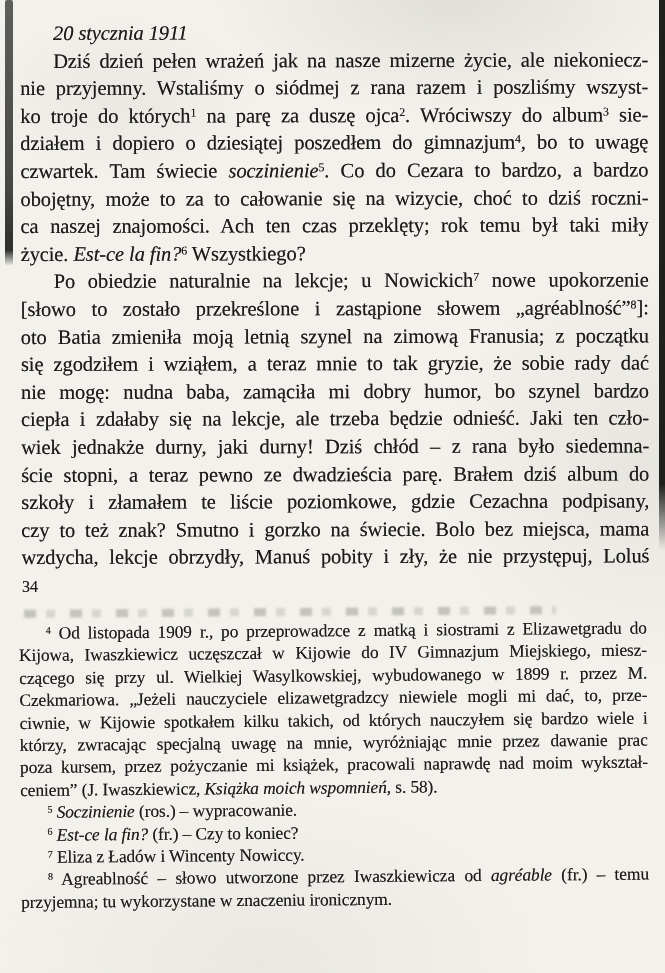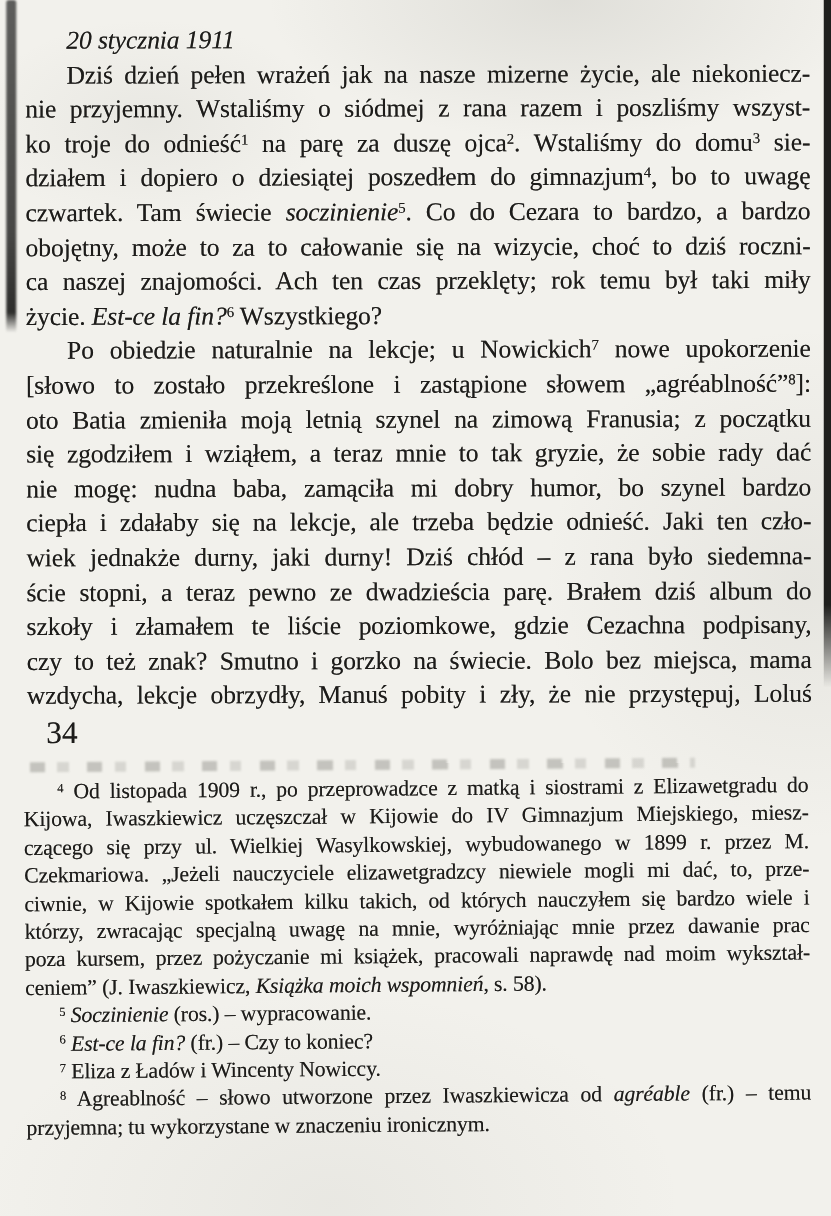--- a/index.html
+++ b/index.html
@@ -21,21 +21,21 @@
     transform:rotate(-0.15deg);transform-origin:0 0;
     text-shadow:0 0 .4px rgba(25,25,22,.65);
   }
   .tl{text-align:justify;text-align-last:justify;height:27.6px;overflow:hidden;}
   .tl.nost{text-align-last:left;}
   .main .ind{text-indent:33px;}
   .date{font-style:italic;}
   .it{font-style:italic;}
   sup{font-size:.58em;line-height:0;vertical-align:baseline;position:relative;top:-0.5em;}
   .pagenum{
-    position:absolute;left:37px;top:574px;font-size:25px;line-height:26px;
+    position:absolute;left:22px;top:574px;font-size:16px;line-height:26px;
     text-shadow:0 0 .4px rgba(25,25,22,.6);
   }
   .remnant{
     position:absolute;left:24px;top:608px;width:532px;height:8px;
     opacity:.5;filter:blur(.8px);transform:rotate(-0.4deg);
     background:repeating-linear-gradient(90deg,
       rgba(75,75,68,.55) 0 12px, rgba(75,75,68,0) 12px 22px,
       rgba(75,75,68,.32) 22px 31px, rgba(75,75,68,0) 31px 46px);
   }
   .footnotes{
@@ -62,21 +62,21 @@
 
 <div class="page">
   <div class="edge-left"></div>
   <div class="edge-right"></div>
 
   <div class="main">
     <div class="tl nost ind date">20 stycznia 1911</div>
     <div>
         <div class="tl ind"><span>Dziś dzień pełen wrażeń jak na nasze mizerne życie, ale niekoniecz-</span></div>
         <div class="tl"><span>nie przyjemny. Wstaliśmy o siódmej z rana razem i poszliśmy wszyst-</span></div>
-        <div class="tl"><span>ko troje do odnieść</span><sup>1</sup><span> na parę za duszę ojca</span><sup>2</sup><span>. Wstaliśmy do domu</span><sup>3</sup><span> sie-</span></div>
+        <div class="tl"><span>ko troje do których</span><sup>1</sup><span> na parę za duszę ojca</span><sup>2</sup><span>. Wróciwszy do album</span><sup>3</sup><span> sie-</span></div>
         <div class="tl"><span>działem i dopiero o dziesiątej poszedłem do gimnazjum</span><sup>4</sup><span>, bo to uwagę</span></div>
         <div class="tl"><span>czwartek. Tam świecie </span><span class="it">soczinienie</span><sup>5</sup><span>. Co do Cezara to bardzo, a bardzo</span></div>
         <div class="tl"><span>obojętny, może to za to całowanie się na wizycie, choć to dziś roczni-</span></div>
         <div class="tl"><span>ca naszej znajomości. Ach ten czas przeklęty; rok temu był taki miły</span></div>
         <div class="tl nost"><span>życie. </span><span class="it">Est-ce la fin?</span><sup>6</sup><span> Wszystkiego?</span></div>
       </div>
     <div>
         <div class="tl ind"><span>Po obiedzie naturalnie na lekcje; u Nowickich</span><sup>7</sup><span> nowe upokorzenie</span></div>
         <div class="tl"><span>[słowo to zostało przekreślone i zastąpione słowem „agréablność”</span><sup>8</sup><span>]:</span></div>
         <div class="tl"><span>oto Batia zmieniła moją letnią szynel na zimową Franusia; z początku</span></div>

